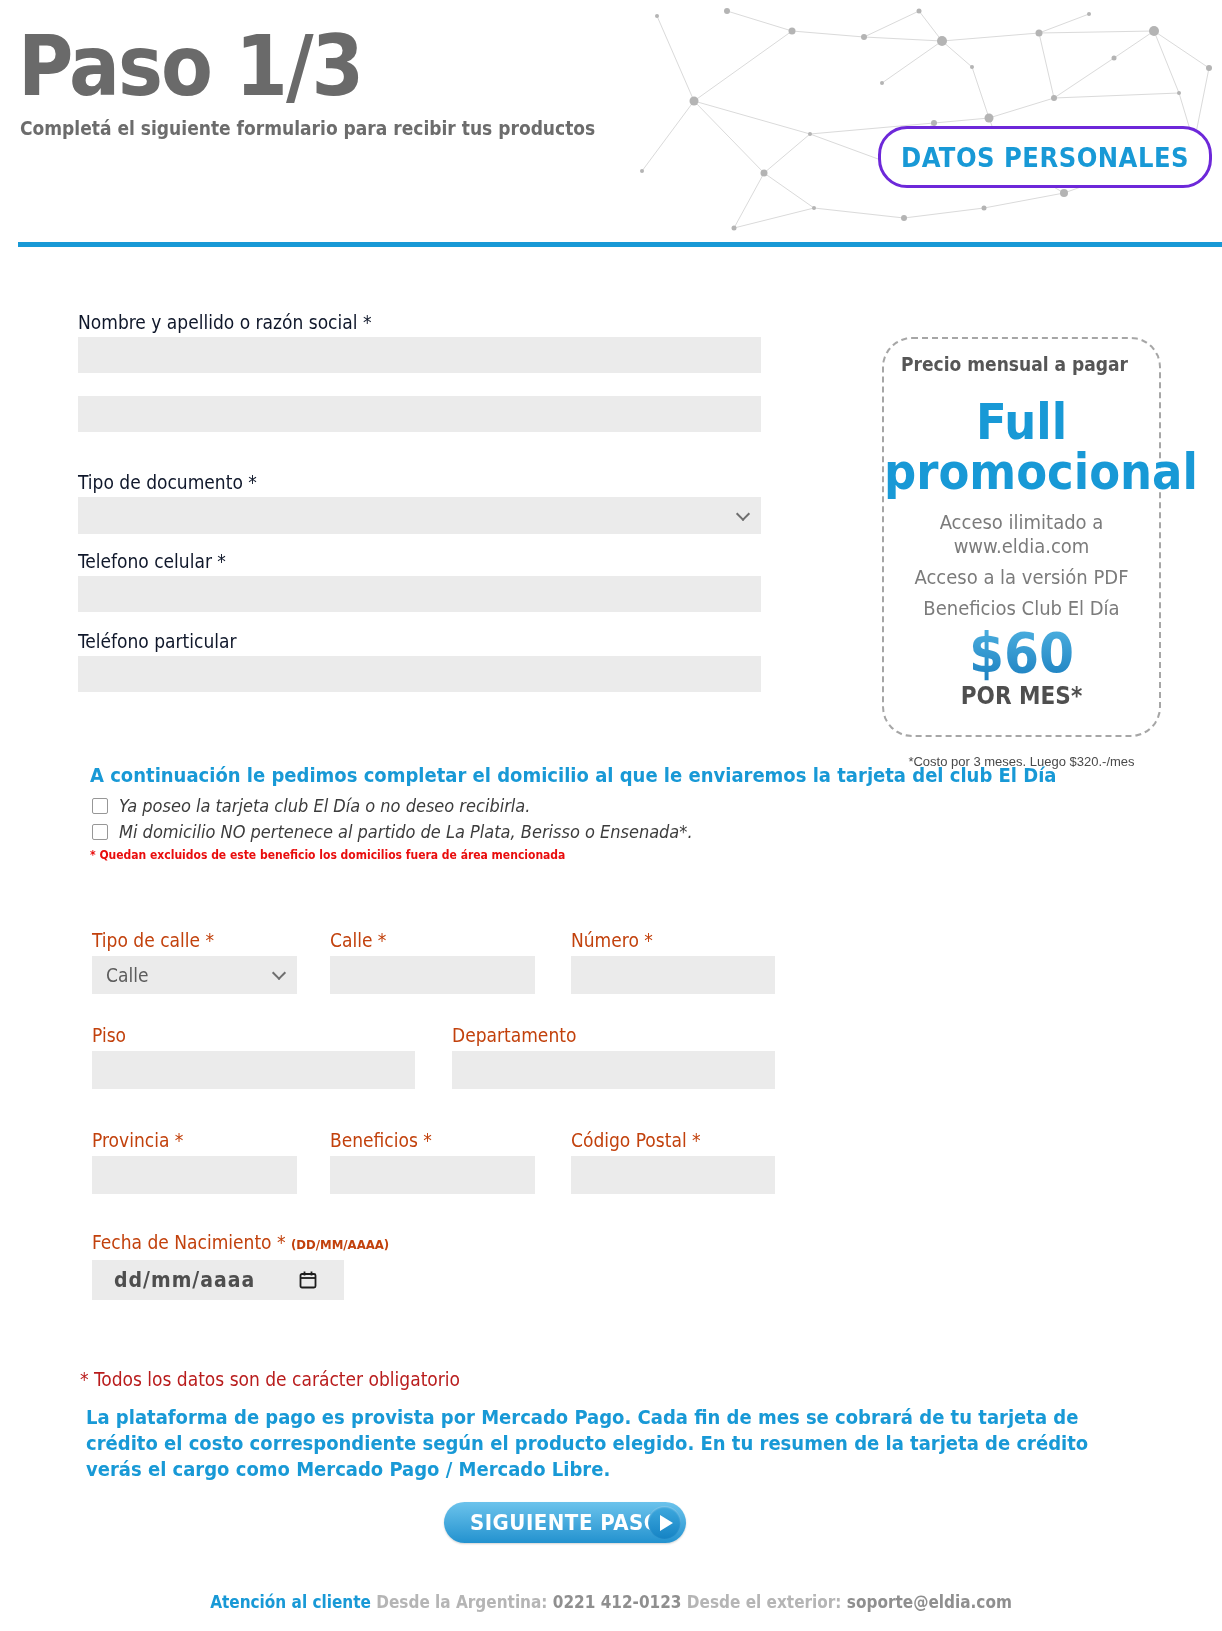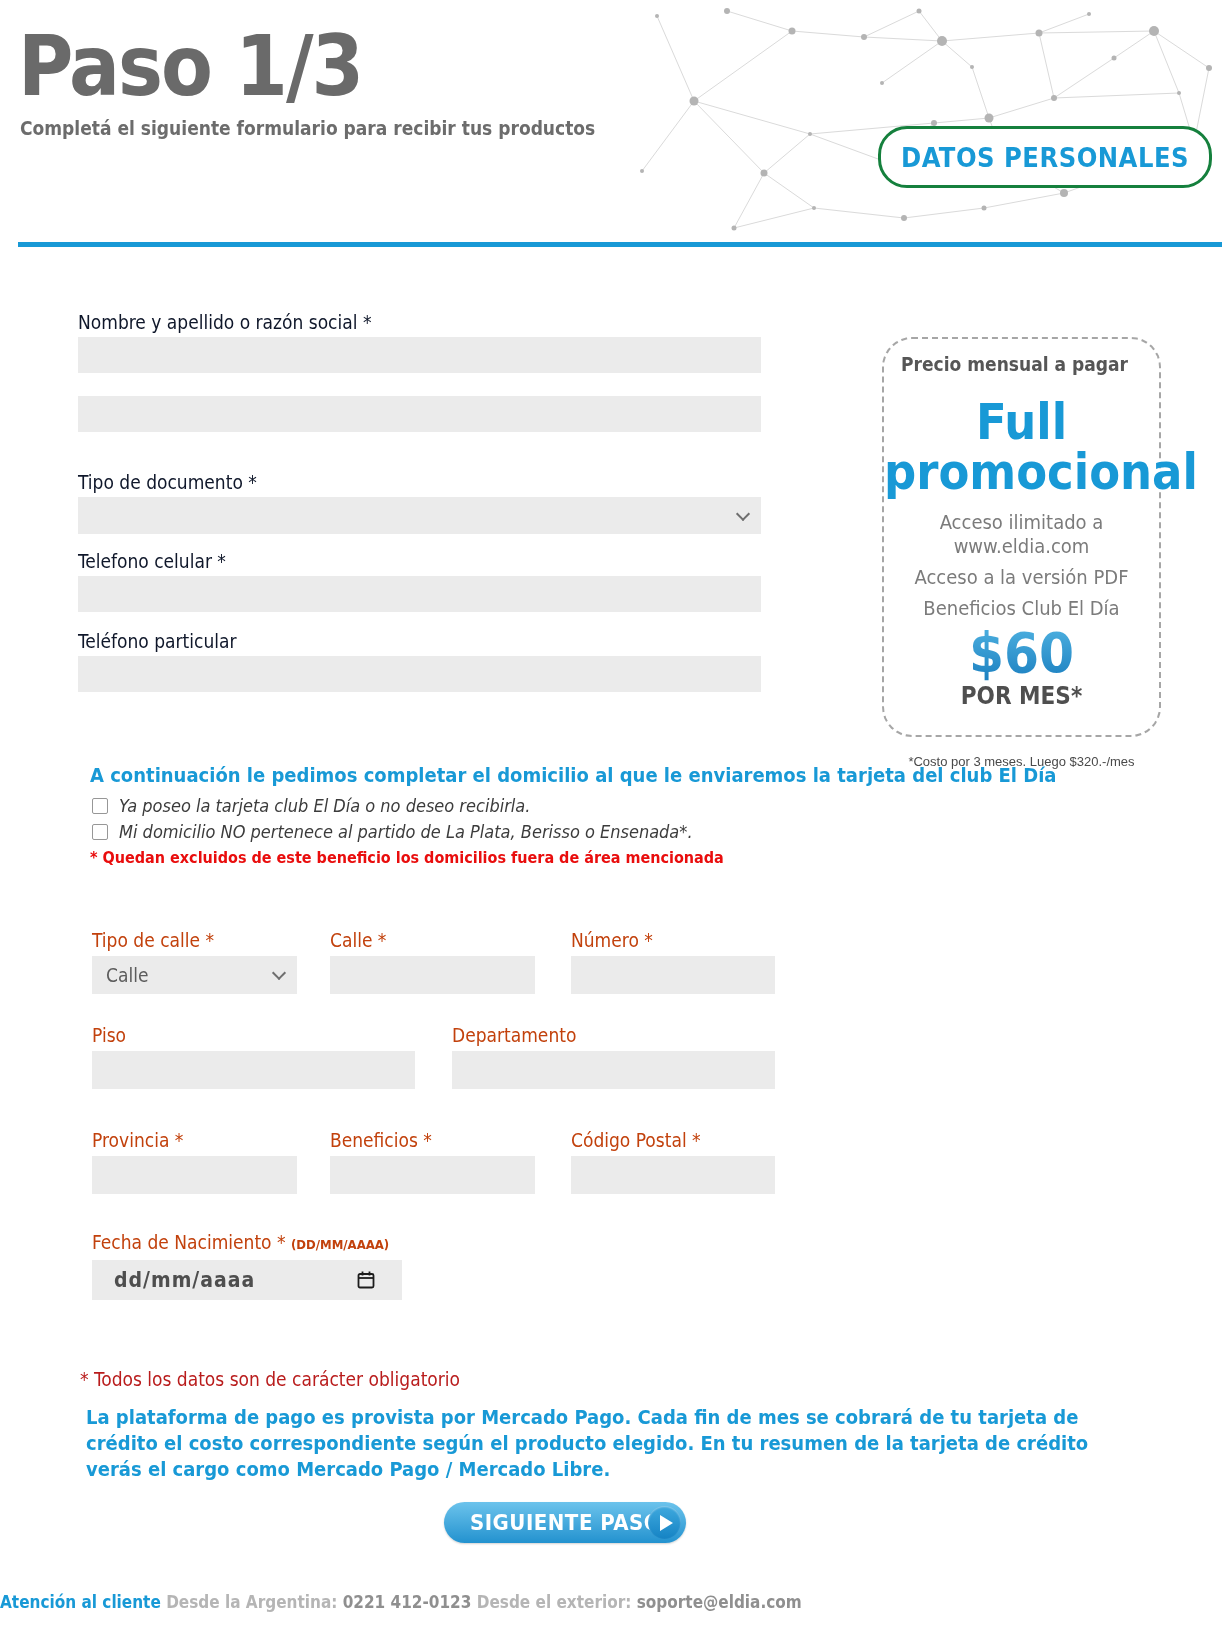--- a/index.html
+++ b/index.html
@@ -3,71 +3,71 @@
 <meta charset="utf-8">
 <style>
   html,body{margin:0;padding:0;background:#ffffff;}
   body{font-family:"DejaVu Sans",sans-serif;font-stretch:condensed;color:#6f6f6f;}
   .page{position:relative;width:1222px;height:1631px;background:#fff;overflow:hidden;}
   .abs{position:absolute;}
 
   
   .title{left:18px;top:20px;font-size:84px;line-height:92px;font-weight:700;color:#6a6a6a;letter-spacing:-2px;}
   .subtitle{left:20px;top:117px;font-size:19px;font-weight:700;color:#6c6c6c;}
-  .badge{left:878px;top:126px;height:56px;padding:0 20px;border:3px solid #15803d;border-radius:29px;
+  .badge{left:878px;top:126px;height:56px;padding:0 20px;border:3px solid #6d28d9;border-radius:29px;
          display:inline-flex;align-items:center;justify-content:center;background:#fff;
          font-size:27px;font-weight:700;color:#1899d6;letter-spacing:0.5px;white-space:nowrap;}
   .divider{left:18px;top:242px;width:1204px;height:5px;background:#1899d6;}
   .network{right:0;top:0;width:590px;height:242px;}
 
   
   .fgroup{left:78px;width:683px;}
   .flabel{font-size:19px;line-height:21px;color:#0f172a;}
   .finput{margin-top:4px;height:36px;width:100%;background:#ebebeb;border:none;outline:none;
           font:inherit;font-size:19px;color:#444;padding:0 10px;box-sizing:border-box;display:block;}
   .fselect{margin-top:4px;height:37px;width:100%;background:#ebebeb;position:relative;
            display:flex;align-items:center;font-size:19px;color:#5c5c5c;box-sizing:border-box;padding:0 14px;}
   .chev{position:absolute;right:13px;top:50%;width:8px;height:8px;margin-top:-7px;
         border-left:2px solid #6e6e6e;border-bottom:2px solid #6e6e6e;transform:rotate(-45deg);}
 
   
   .dom-heading{left:90px;top:763px;font-size:20px;font-weight:700;color:#1899d6;}
   .check-row{left:92px;display:flex;align-items:center;font-size:18px;color:#3c3c3c;font-style:italic;}
   .checkbox{width:14px;height:14px;border:1px solid #979797;border-radius:2px;background:#fff;
             display:inline-block;margin-right:11px;flex:0 0 auto;}
-  .red-note{left:90px;top:848px;font-size:16px;font-weight:700;color:#e90d0d;}
+  .red-note{left:90px;top:848px;font-size:12px;font-weight:700;color:#e90d0d;}
 
   .col-label{font-size:19px;line-height:21px;color:#c2410c;}
   .col-control{margin-top:5px;height:38px;background:#ebebeb;border:none;outline:none;width:100%;
                font:inherit;font-size:19px;color:#444;padding:0 10px;box-sizing:border-box;display:block;}
   .col-select{margin-top:5px;height:38px;background:#ebebeb;position:relative;display:flex;align-items:center;
               font-size:19px;color:#5c5c5c;padding:0 14px;box-sizing:border-box;}
 
   
-  .date-field{margin-top:5px;width:310px;height:40px;background:#ebebeb;position:relative;
+  .date-field{margin-top:5px;width:252px;height:40px;background:#ebebeb;position:relative;
               display:flex;align-items:center;}
   .date-text{font-size:21px;font-weight:700;color:#4e4e4e;padding-left:22px;letter-spacing:1px;}
   .cal-icon{position:absolute;right:26px;top:10px;width:20px;height:20px;}
 
   .required-note{left:80px;top:1329px;font-size:19px;color:#b91c1c;margin-top:39px;}
   .payment-note{left:86px;top:1404px;width:1062px;font-size:20px;line-height:26px;font-weight:700;color:#1899d6;}
 
   
   .next-btn{left:444px;top:1502px;width:242px;height:41px;border-radius:22px;cursor:pointer;
             background:linear-gradient(#6cc3ec,#2392cf);display:flex;align-items:center;
             box-shadow:0 1px 2px rgba(0,0,0,0.18);}
   .next-btn-label{padding-left:26px;font-size:22px;font-weight:700;color:#fff;letter-spacing:0.5px;}
   .next-btn-circle{position:absolute;right:5px;top:4px;width:33px;height:33px;border-radius:50%;
                    background:linear-gradient(#3fa9de,#1583c4);box-shadow:inset 0 1px 2px rgba(255,255,255,0.45);
                    display:flex;align-items:center;justify-content:center;}
   .play{width:0;height:0;border-top:8px solid transparent;border-bottom:8px solid transparent;
         border-left:13px solid #fff;margin-left:4px;}
 
   
-  .footer{left:0;top:1592px;width:1222px;text-align:left;font-size:17px;font-weight:700;}
+  .footer{left:0;top:1592px;width:1222px;text-align:center;font-size:17px;font-weight:700;}
   .footer .blue{color:#1899d6;}
   .footer .light{color:#b5b5b5;}
   .footer .dark{color:#8f8f8f;}
 
   
   .price-panel{left:882px;top:337px;width:279px;height:400px;border:2px dashed #a6a6a6;border-radius:30px;
                box-sizing:border-box;background:#fff;}
   .pp-heading{margin:14px 0 0 17px;font-size:19px;font-weight:700;color:#565656;}
   .pp-plan{margin-top:22px;text-align:center;font-size:50px;line-height:50px;font-weight:700;color:#1899d6;}
   .pp-benefits{margin-top:13px;text-align:center;font-size:20px;line-height:24px;color:#7b7b7b;}

